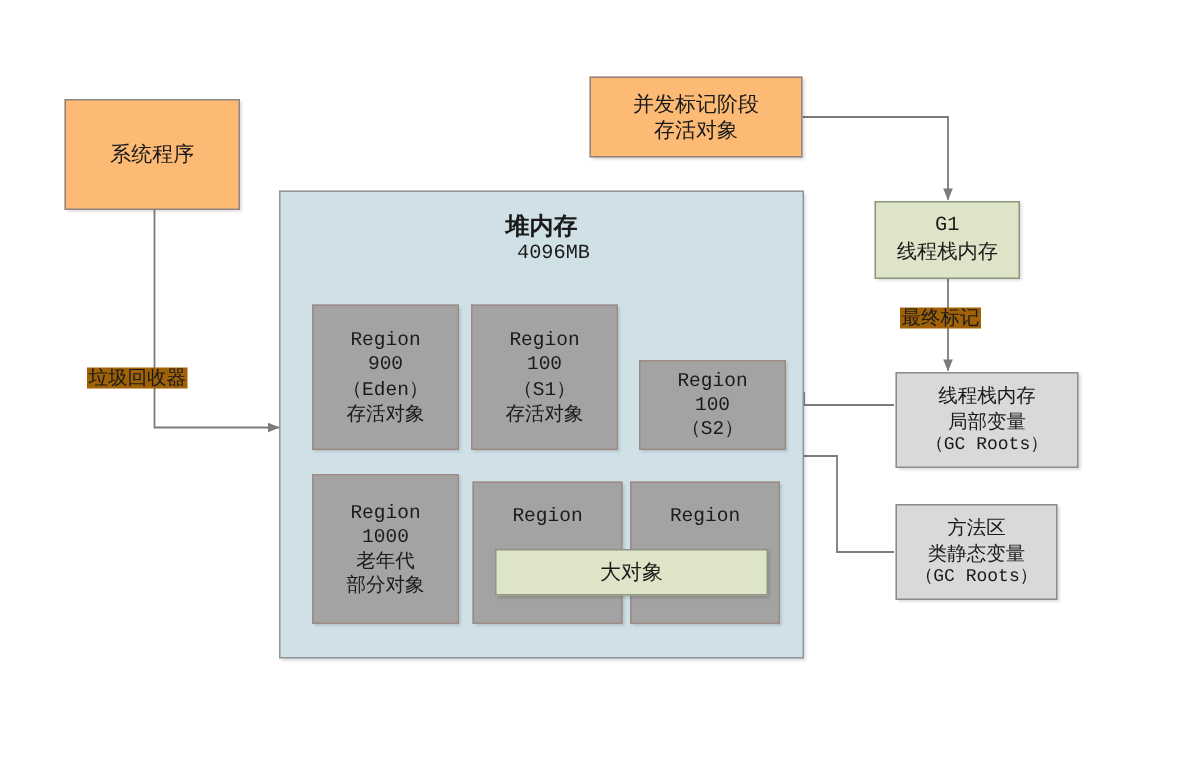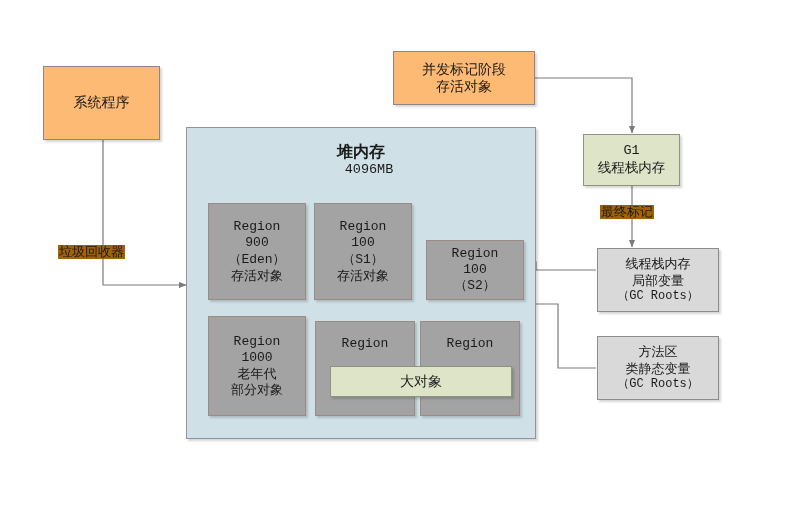--- a/index.html
+++ b/index.html
@@ -107,21 +107,21 @@
     <span class="ln mono">G1</span>
     <span class="ln">线程栈内存</span>
   </div>
 
   <div class="node gray" style="left:597px; top:248px; width:122px; height:64px; font-size:13px;">
     <span class="ln">线程栈内存</span>
     <span class="ln">局部变量</span>
     <span class="ln mono" style="font-size:12px;">（GC Roots）</span>
   </div>
 
-  <div class="node gray" style="left:597px; top:336px; width:122px; height:64px; font-size:13px;">
+  <div class="node gray" style="left:597px; top:336px; width:108px; height:64px; font-size:13px;">
     <span class="ln">方法区</span>
     <span class="ln">类静态变量</span>
     <span class="ln mono" style="font-size:12px;">（GC Roots）</span>
   </div>
 
   <div class="node heap" style="left:186px; top:127px; width:350px; height:312px;
               justify-content:flex-start; padding-top:14px;">
     <span class="ln" style="font-size:16px;font-weight:bold;">堆内存</span>
     <span class="ln mono" style="font-size:13.5px;margin-left:16px;">4096MB</span>
   </div>

